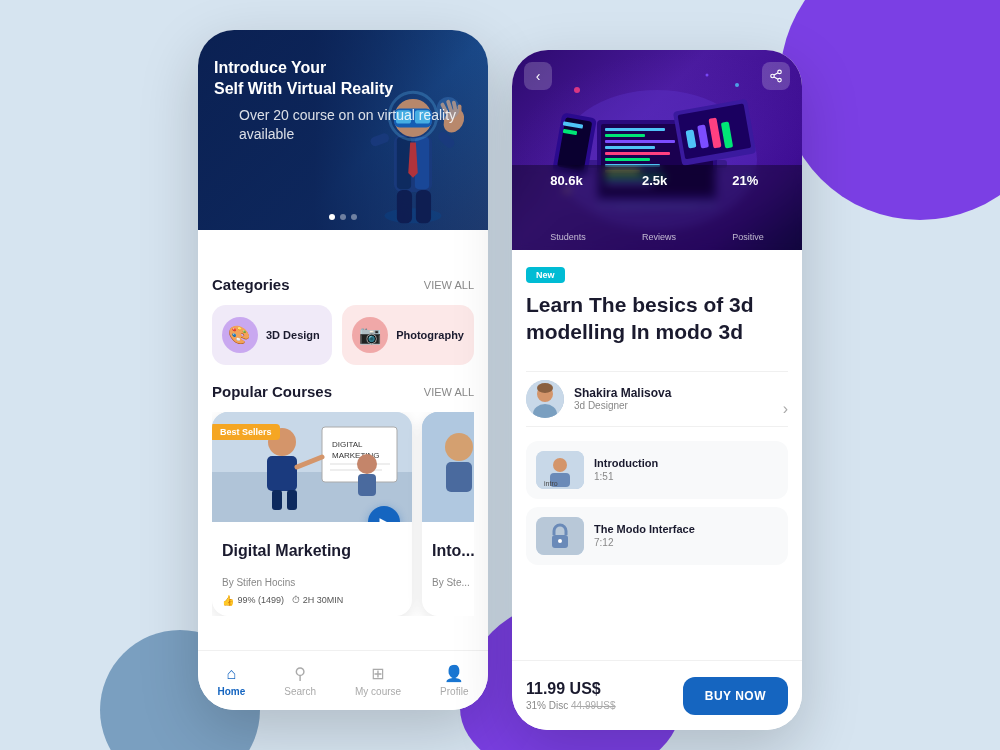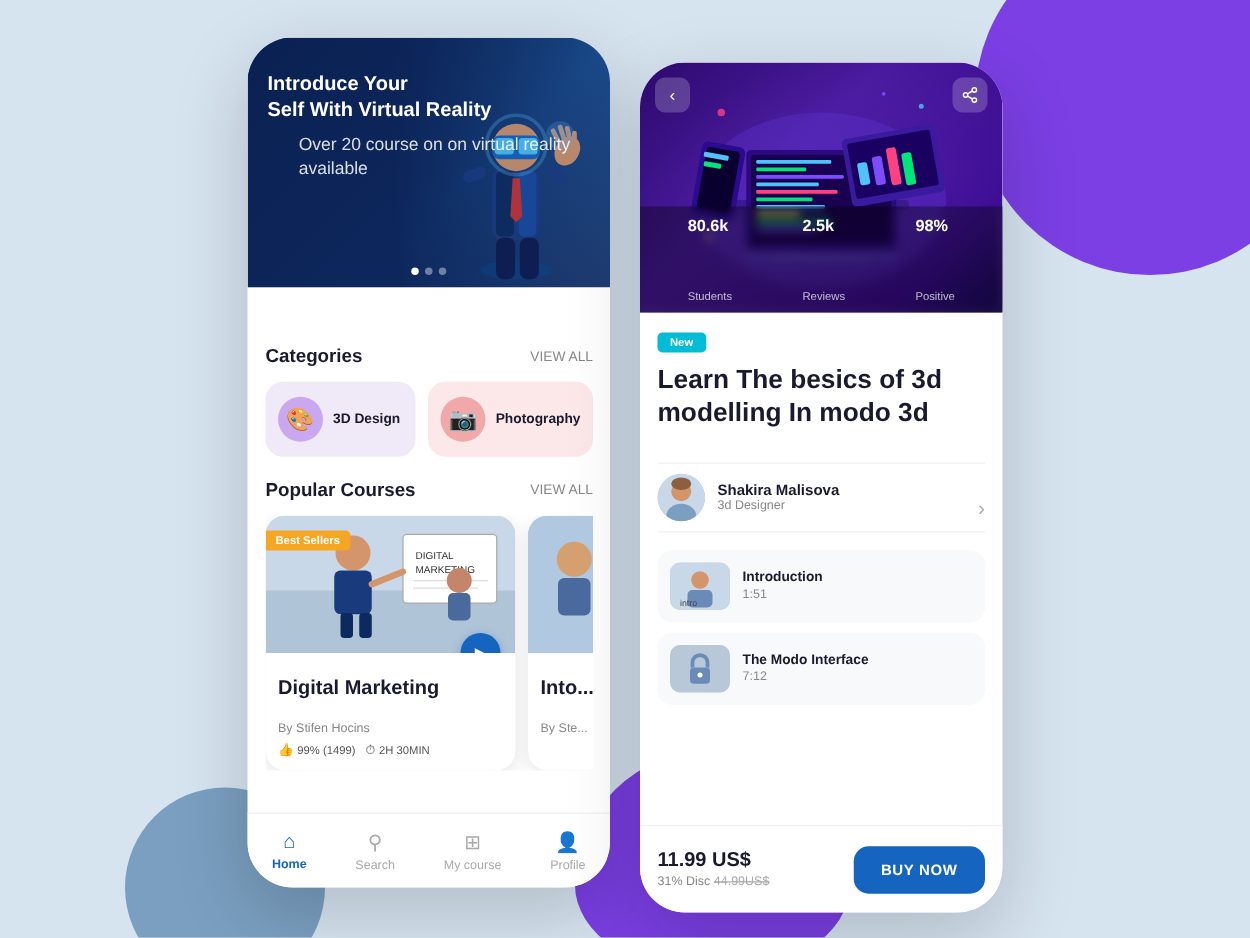--- a/index.html
+++ b/index.html
@@ -695,21 +695,21 @@
       <div class="detail-stats">
         <div class="stat-item">
           <div class="stat-value">80.6k</div>
           <div class="stat-label">Students</div>
         </div>
         <div class="stat-item">
           <div class="stat-value">2.5k</div>
           <div class="stat-label">Reviews</div>
         </div>
         <div class="stat-item">
-          <div class="stat-value">98%</div>
+          <div class="stat-value">21%</div>
           <div class="stat-label">Positive</div>
         </div>
       </div>
     </div>
 
     <div class="detail-body">
       <span class="new-badge">New</span>
       <div class="detail-title">Learn The besics of 3d modelling In modo 3d</div>
 
       

